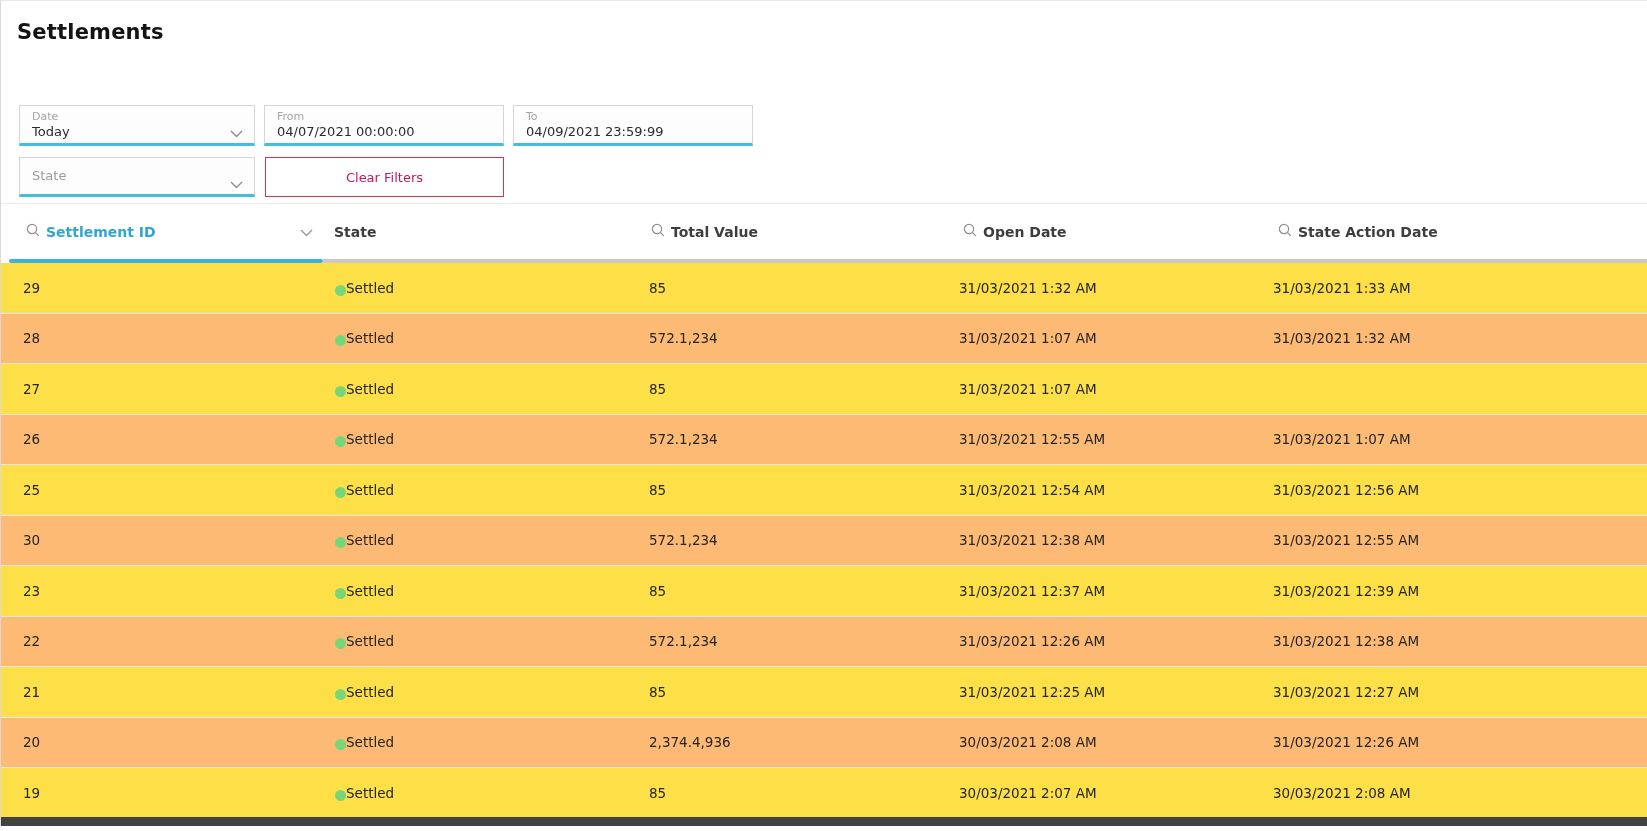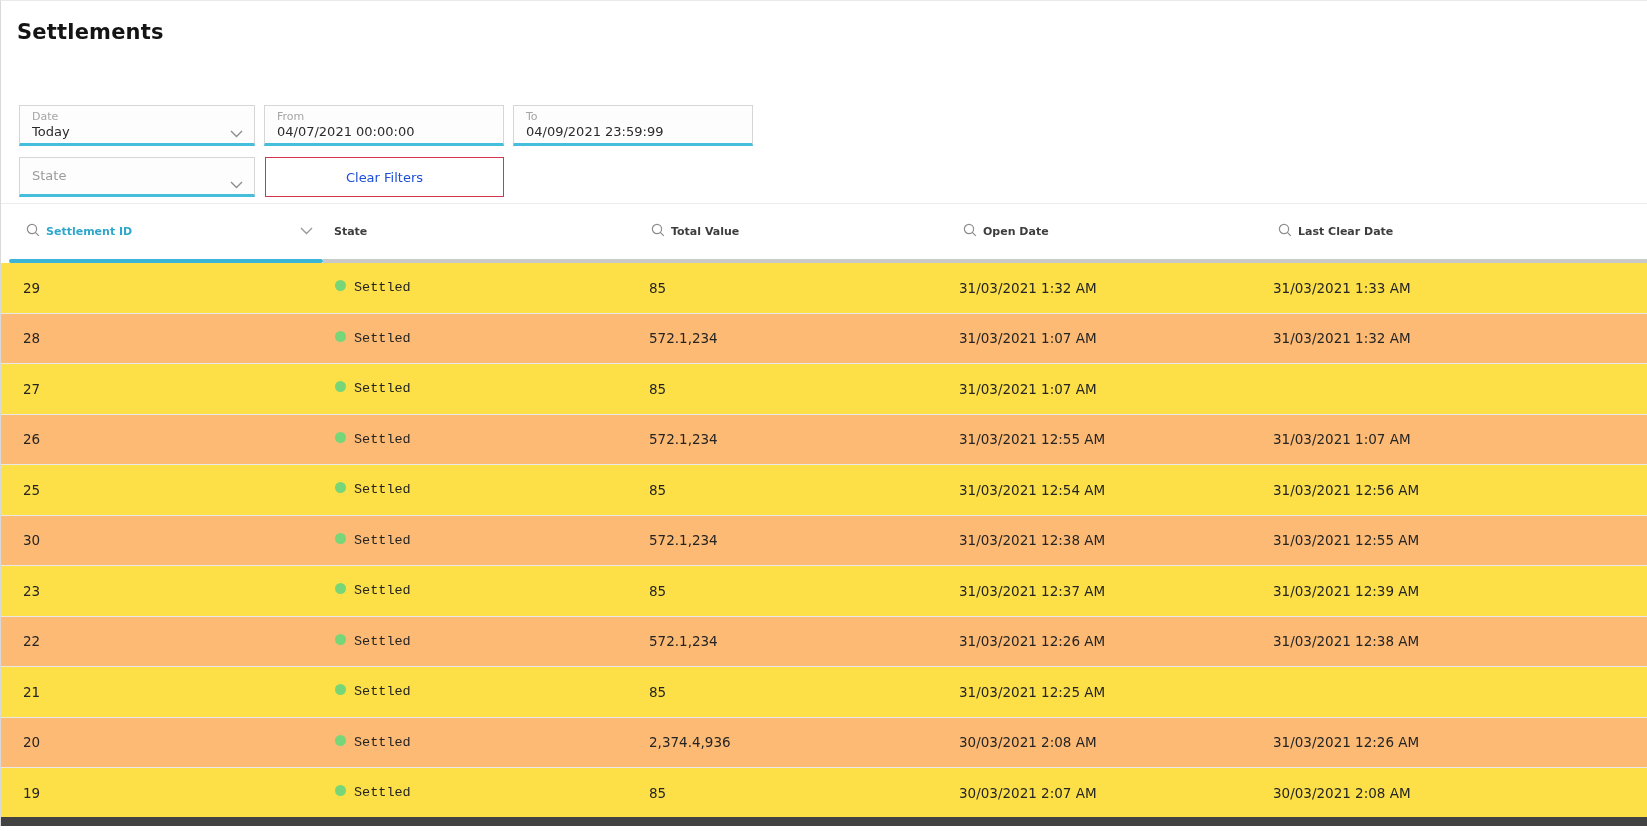--- a/index.html
+++ b/index.html
@@ -19,44 +19,44 @@
            padding: 5px 11px 0 12px; cursor: pointer; }
   .field.w1 { width: 236px; }
   .f-label { display: block; font-size: 11px; color: #a5a5a5; line-height: 11px; }
   .f-value { display: block; font-size: 13px; color: #2b2b2b; line-height: 16px; margin-top: 2px; }
   .field.state-field { display: flex; align-items: center; padding-top: 0; height: 40px; }
   .field.state-field .f-value { margin-top: 0; color: #9b9b9b; }
   .chev { position: absolute; right: 11px; top: 17px; }
   .state-field .chev { top: 16px; }
 
   .clear-btn { width: 239px; height: 40px; background: #fff; border: 1px solid #d2354e;
-               color: #1d4ed8; font-size: 13px; font-family: inherit; cursor: pointer; }
+               color: #be185d; font-size: 13px; font-family: inherit; cursor: pointer; }
 
   .table { margin-top: 6px; border-top: 1px solid #ececec; }
   .thead { display: grid; grid-template-columns: 322px 318px 310px 314px 1fr;
            height: 55px; align-items: center; }
-  .th { display: flex; align-items: center; gap: 6px; font-size: 11px;
+  .th { display: flex; align-items: center; gap: 6px; font-size: 14px;
         font-weight: 700; color: #3d3d3d; cursor: pointer; }
   .th-id   { padding-left: 25px; color: #2fa7cc; }
   .th-id .colmenu { margin-left: auto; margin-right: 10px; }
   .th-state{ padding-left: 11px; }
   .th-total{ padding-left: 10px; }
   .th-open { padding-left: 12px; }
   .th-last { padding-left: 13px; }
 
   .underline { display: flex; height: 4px; }
   .u-active { width: 314px; margin-left: 8px; background: #3cb4d8; border-radius: 2px; }
   .u-rest   { flex: 1; background: #c9c9c9; }
 
   .trow { display: grid; grid-template-columns: 322px 318px 310px 314px 1fr;
           height: 50.5px; align-items: center; border-bottom: 1px solid #e8e8e8;
           background: #fdba74; font-size: 13.5px; color: #242424; cursor: pointer; }
   .trow.alt { background: #fde047; }
   .td-id   { padding-left: 22px; }
-  .td-state{ padding-left: 12px; display: flex; align-items: flex-start; gap: 8px; font-family: Liberation Mono, monospace; }
+  .td-state{ padding-left: 12px; display: flex; align-items: flex-end; gap: 0; }
   .td-total{ padding-left: 8px; }
   .td-open { padding-left: 8px; }
   .td-last { padding-left: 8px; }
   .dot { width: 11px; height: 11px; border-radius: 50%; background: #77d677; flex: 0 0 auto; }
 
   .bottom-bar { position: absolute; left: 0; right: 0; bottom: 0; height: 9px; background: #424242; }
 </style>
 </head>
 <body>
 
@@ -134,21 +134,21 @@
         </span>
         <span>Open Date</span>
       </div>
       <div class="th th-last">
         <span>
           <svg width="14" height="14" viewBox="0 0 14 14">
               <circle cx="6" cy="6" r="4.6" fill="none" stroke="#8c8c8c" stroke-width="1.2"></circle>
               <line x1="9.3" y1="9.3" x2="12.8" y2="12.8" stroke="#8c8c8c" stroke-width="1.2"></line>
             </svg>
         </span>
-        <span>Last Clear Date</span>
+        <span>State Action Date</span>
       </div>
     </div>
     <div class="underline">
       <div class="u-active"></div>
       <div class="u-rest"></div>
     </div>
     <div id="tbody">
         <div class="trow alt">
           <div class="td td-id">29</div>
           <div class="td td-state">
@@ -229,20 +229,21 @@
           <div class="td td-last">31/03/2021 12:38 AM</div>
         </div>
         <div class="trow alt">
           <div class="td td-id">21</div>
           <div class="td td-state">
             <span class="dot"></span>
             <span>Settled</span>
           </div>
           <div class="td td-total">85</div>
           <div class="td td-open">31/03/2021 12:25 AM</div>
+          <div class="td td-last">31/03/2021 12:27 AM</div>
         </div>
         <div class="trow">
           <div class="td td-id">20</div>
           <div class="td td-state">
             <span class="dot"></span>
             <span>Settled</span>
           </div>
           <div class="td td-total">2,374.4,936</div>
           <div class="td td-open">30/03/2021 2:08 AM</div>
           <div class="td td-last">31/03/2021 12:26 AM</div>

